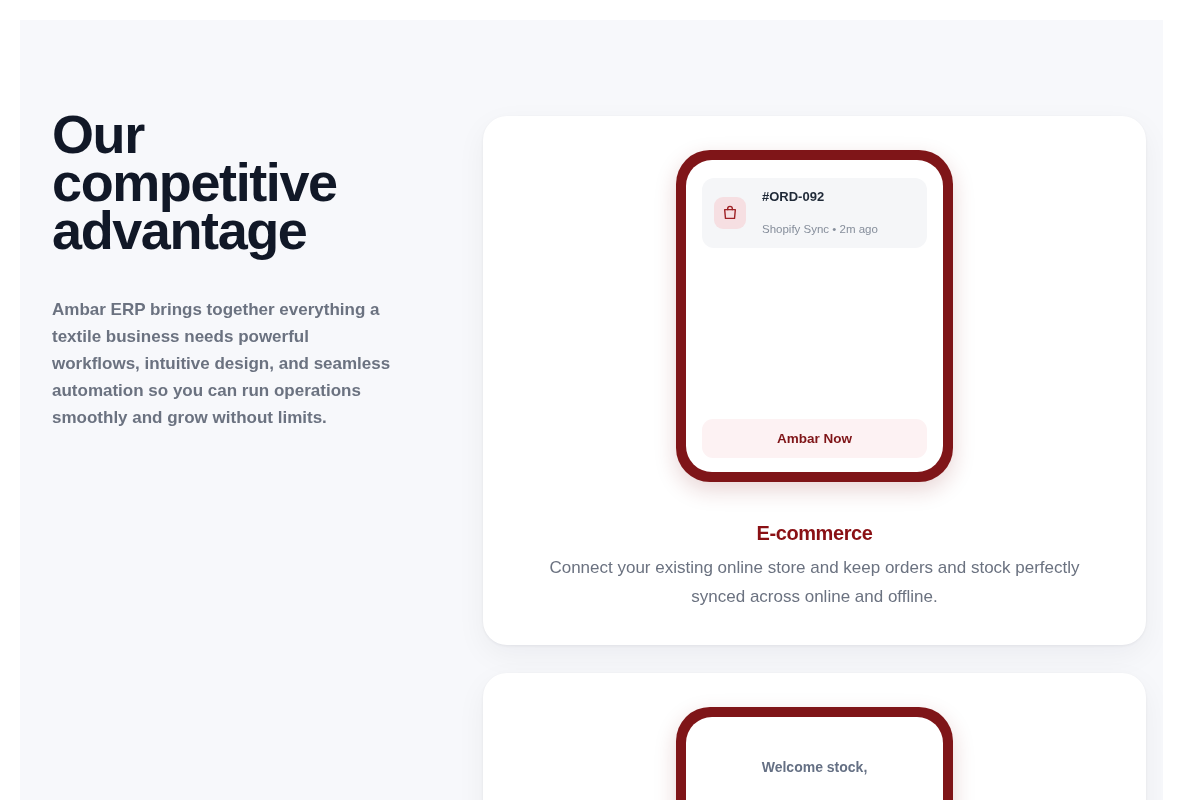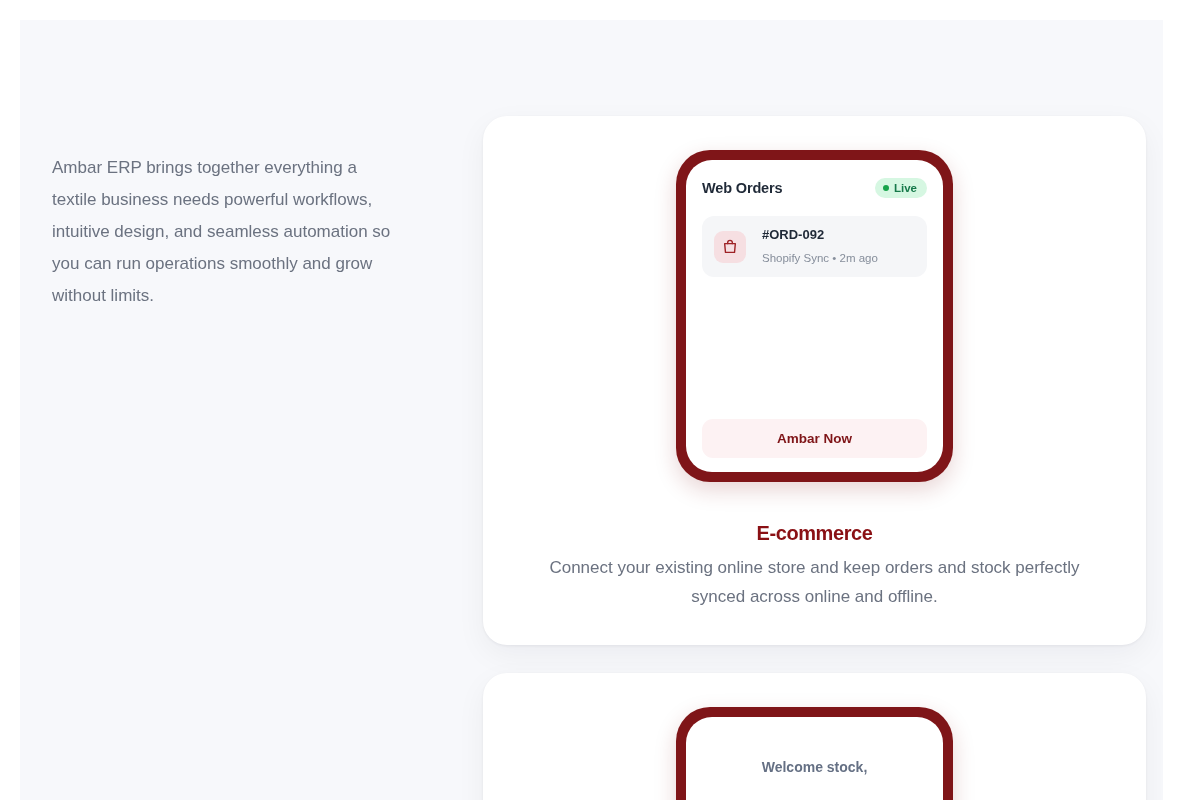--- a/index.html
+++ b/index.html
@@ -37,23 +37,23 @@
     font-weight: 800;
     letter-spacing: -1.4px;
     color: #111827;
     width: 330px;
   }
 
   .subcopy {
     margin-top: 42px;
     width: 340px;
     font-size: 17px;
-    line-height: 32px;
+    line-height: 27px;
     color: #6b7280;
-    font-weight: 400;
+    font-weight: 700;
   }
 
   
   .right-col {
     position: absolute;
     left: 463px;
     top: 96px;
     width: 663px;
   }
 
@@ -150,21 +150,21 @@
     font-size: 13px;
     font-weight: 700;
     color: #1f2937;
     line-height: 16px;
   }
 
   .order-meta {
     font-size: 11.5px;
     color: #868e9b;
     line-height: 16px;
-    margin-top: 7px;
+    margin-top: 16px;
   }
 
   .screen-spacer { flex: 1 1 auto; }
 
   .sync-btn {
     display: block;
     width: 100%;
     background: #fdf2f3;
     color: #7f1518;
     border: none;
@@ -204,38 +204,32 @@
     color: #657084;
     padding-top: 24px;
   }
 </style>
 </head>
 <body>
 
 <div class="page">
 
   <div class="left-col">
+    <h1 class="headline">Our competitive advantage</h1>
     <p class="subcopy">Ambar ERP brings together everything a textile business needs powerful workflows, intuitive design, and seamless automation so you can run operations smoothly and grow without limits.</p>
   </div>
 
   <div class="right-col">
 
     <div class="feature-card">
 
       <div class="phone-wrap">
         <div class="phone">
           <div class="phone-screen">
 
-            <div class="screen-head">
-              <span class="screen-title">Web Orders</span>
-              <span class="live-badge">
-                <span class="live-dot"></span>
-                <span>Live</span>
-              </span>
-            </div>
 
             <div class="order-row">
               <span class="order-icon">
                 <svg width="16" height="16" viewBox="0 0 24 24" fill="none" stroke="#9e2226" stroke-width="2.1" stroke-linecap="round" stroke-linejoin="round">
                   <path d="M4 7h16l-1.2 13H5.2L4 7z"></path>
                   <path d="M8.5 7V5.5a3.5 3.5 0 0 1 7 0V7"></path>
                 </svg>
               </span>
               <span class="order-text">
                 <span class="order-id" style="display:block">#ORD-092</span>

